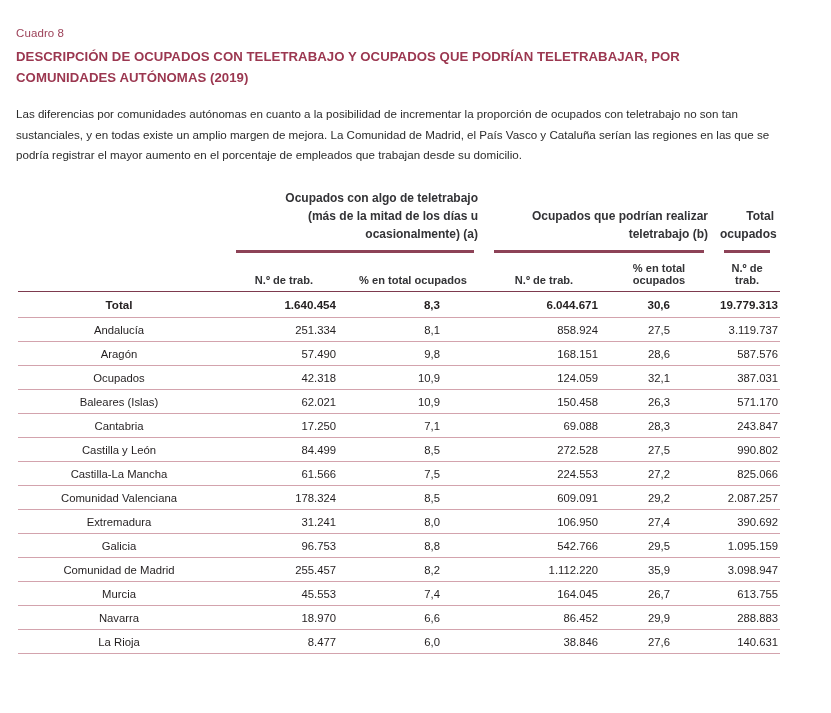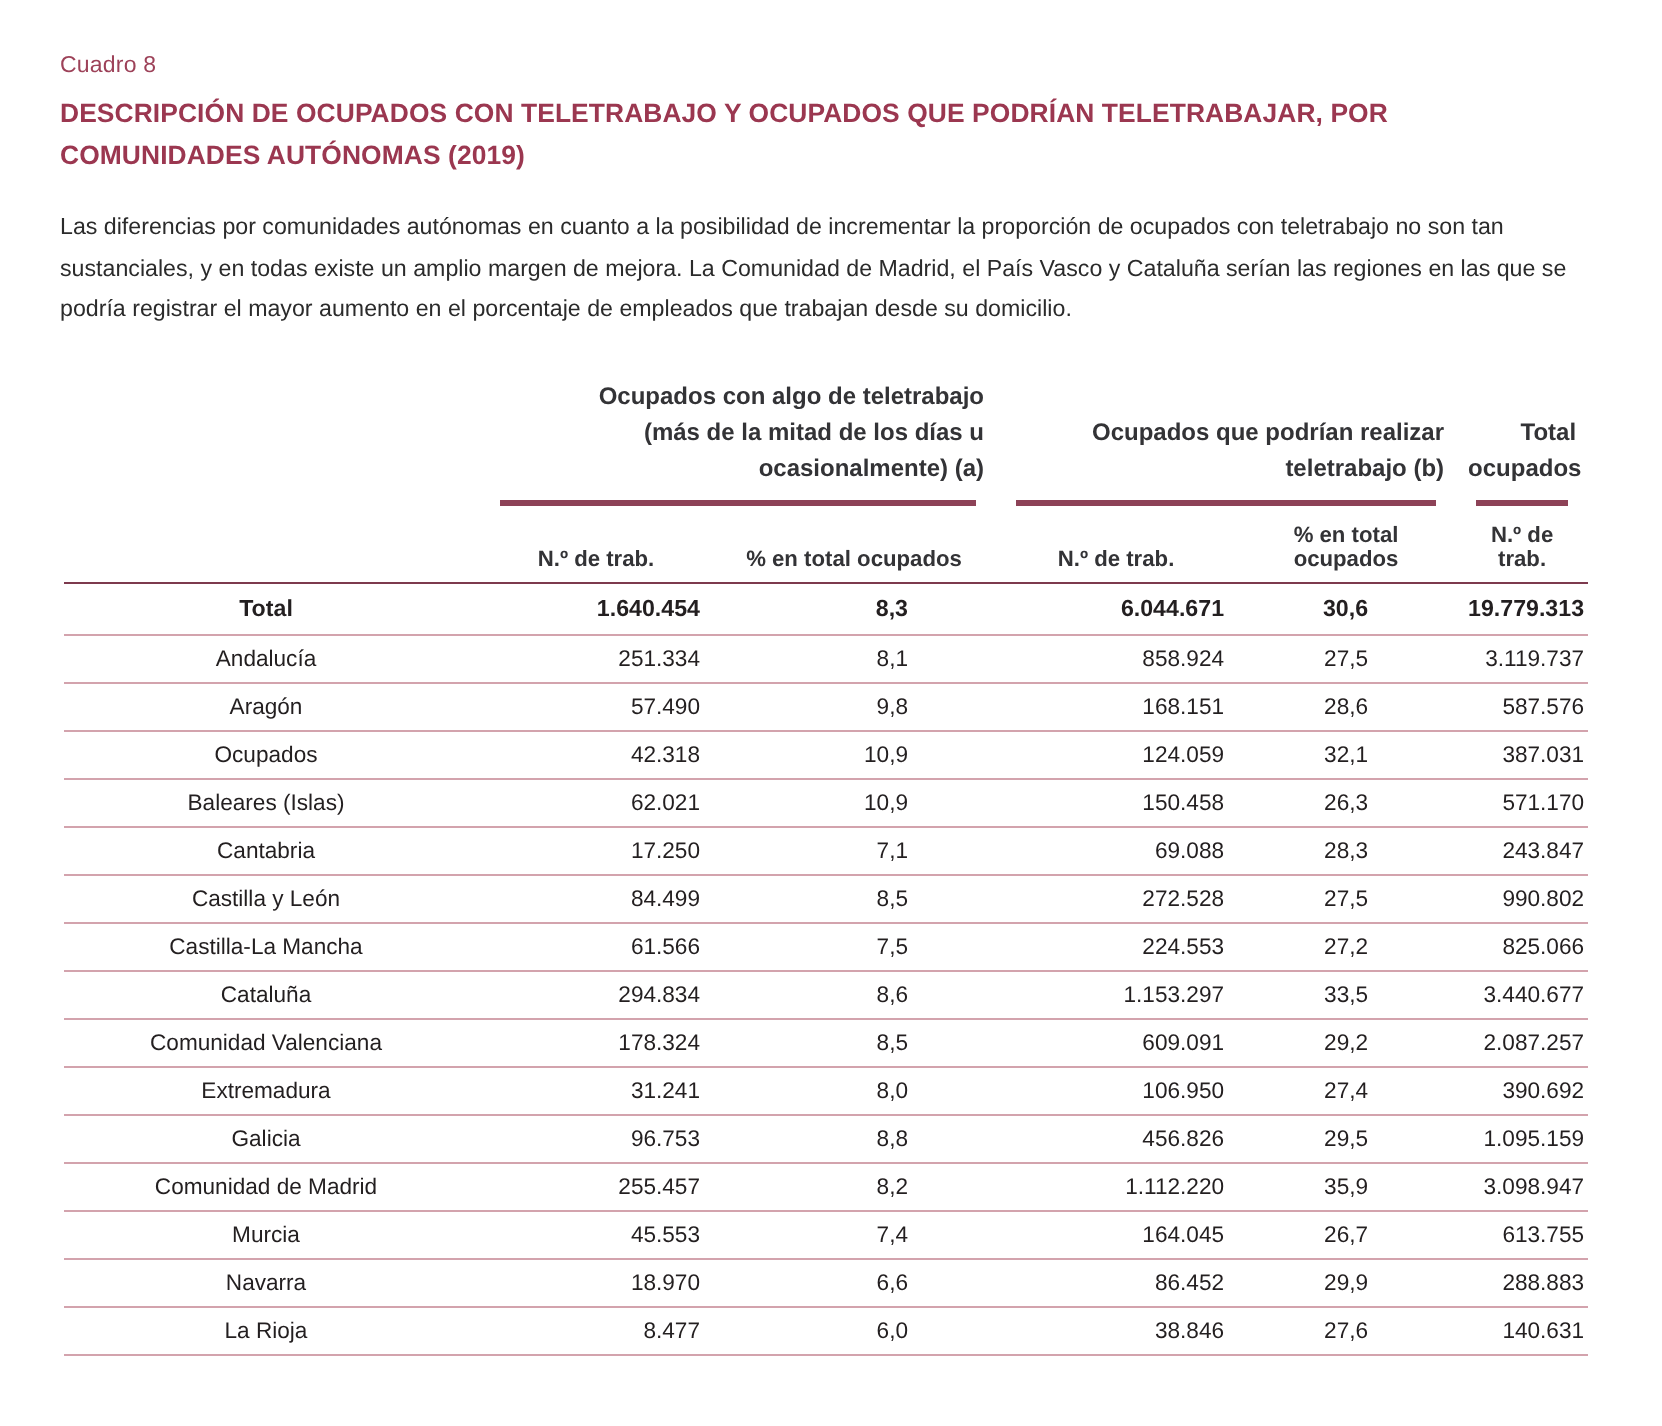--- a/index.html
+++ b/index.html
@@ -14,21 +14,21 @@
     font-family: "Liberation Sans", sans-serif;
     color: #231f20;
     overflow: hidden;
   }
 
   .page {
     position: relative;
     width: 831px;
     height: 713px;
     box-sizing: border-box;
-    padding: 26px 16px 0 30px;
+    padding: 26px 16px 0 16px;
   }
 
   
   .kicker {
     font-size: 11.5px;
     color: #9d4259;
     letter-spacing: .1px;
     line-height: 1.35;
     margin: 0 0 4px 0;
   }
@@ -243,48 +243,40 @@
           </tr>
           <tr class="data-row">
             <th class="rowname">Castilla-La Mancha</th>
             <td class="num">61.566</td>
             <td class="num pct">7,5</td>
             <td class="num">224.553</td>
             <td class="num pct">27,2</td>
             <td class="num tot">825.066</td>
           </tr>
           <tr class="data-row">
-            <th class="rowname">Cataluña</th>
-            <td class="num">294.834</td>
-            <td class="num pct">8,6</td>
-            <td class="num">1.153.297</td>
-            <td class="num pct">33,5</td>
-            <td class="num tot">3.440.677</td>
-          </tr>
-          <tr class="data-row">
             <th class="rowname">Comunidad Valenciana</th>
             <td class="num">178.324</td>
             <td class="num pct">8,5</td>
             <td class="num">609.091</td>
             <td class="num pct">29,2</td>
             <td class="num tot">2.087.257</td>
           </tr>
           <tr class="data-row">
             <th class="rowname">Extremadura</th>
             <td class="num">31.241</td>
             <td class="num pct">8,0</td>
             <td class="num">106.950</td>
             <td class="num pct">27,4</td>
             <td class="num tot">390.692</td>
           </tr>
           <tr class="data-row">
             <th class="rowname">Galicia</th>
             <td class="num">96.753</td>
             <td class="num pct">8,8</td>
-            <td class="num">456.826</td>
+            <td class="num">542.766</td>
             <td class="num pct">29,5</td>
             <td class="num tot">1.095.159</td>
           </tr>
           <tr class="data-row">
             <th class="rowname">Comunidad de Madrid</th>
             <td class="num">255.457</td>
             <td class="num pct">8,2</td>
             <td class="num">1.112.220</td>
             <td class="num pct">35,9</td>
             <td class="num tot">3.098.947</td>

